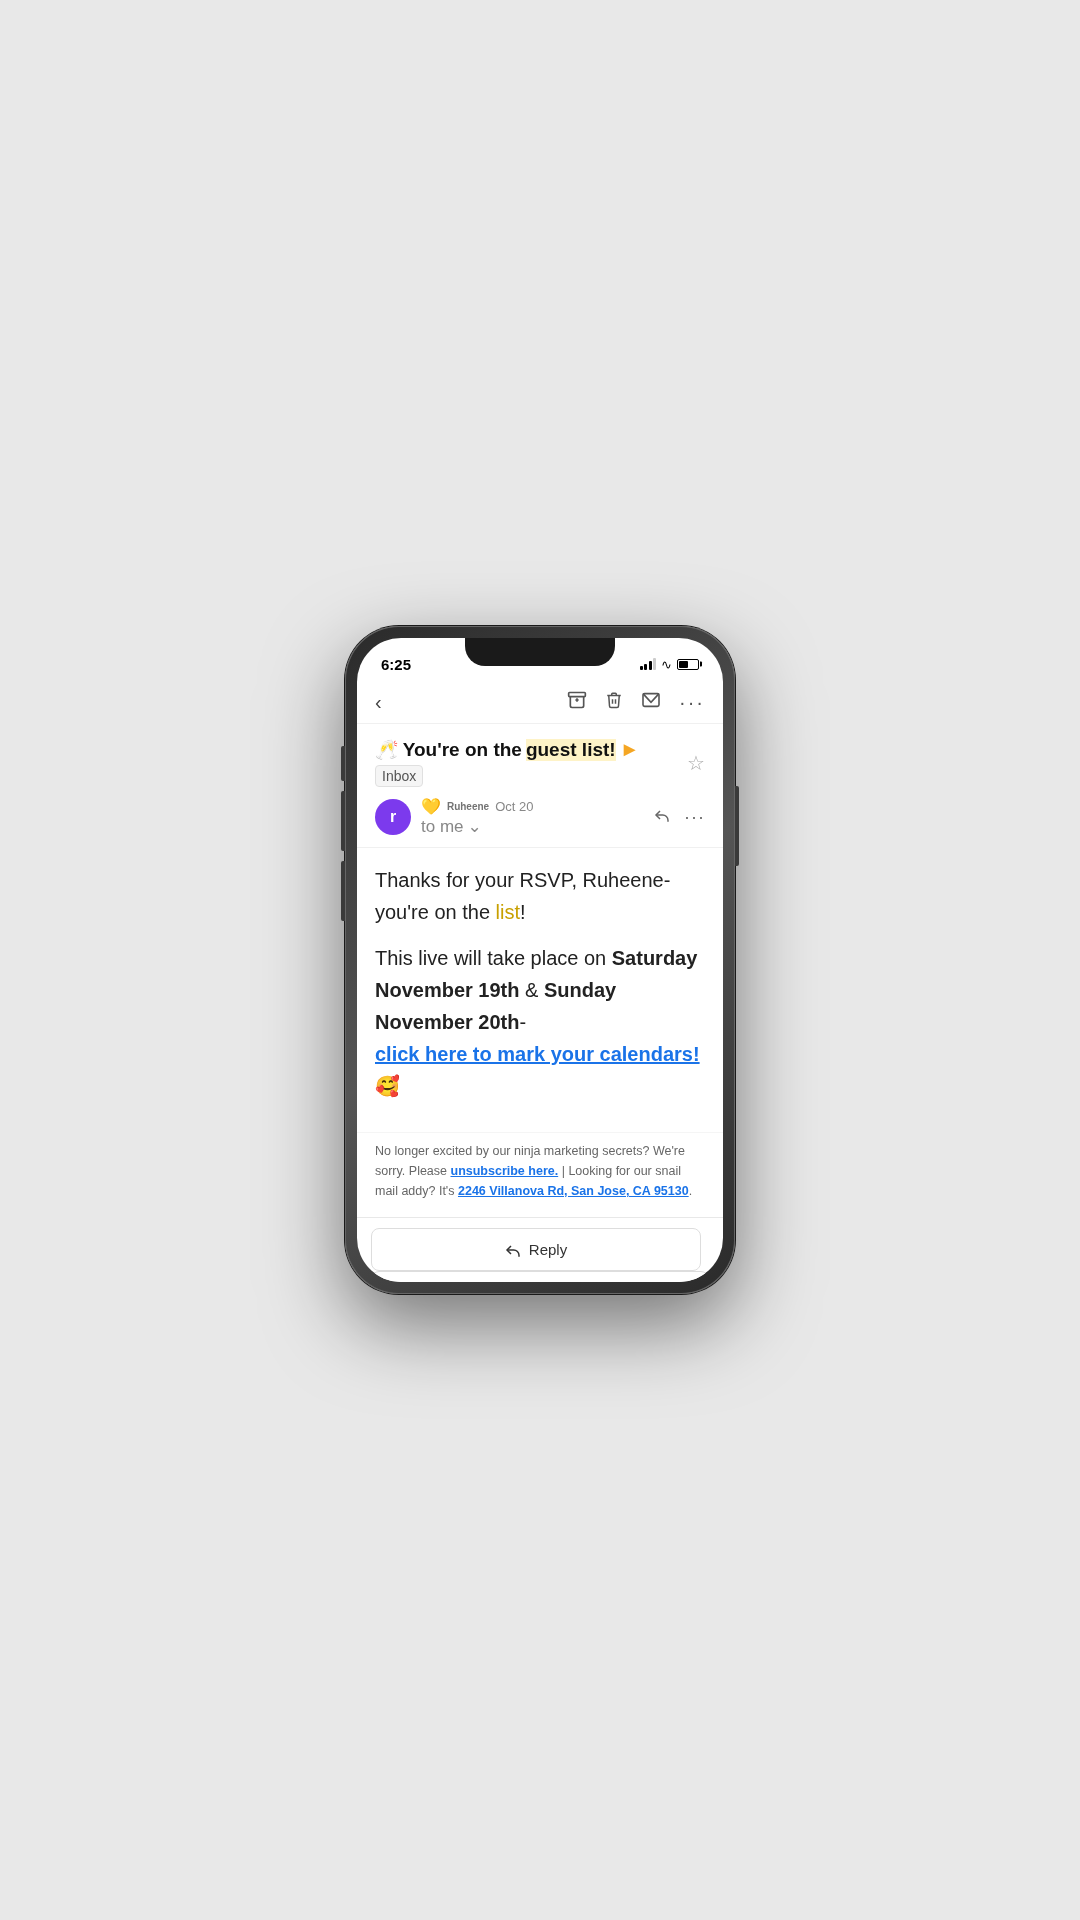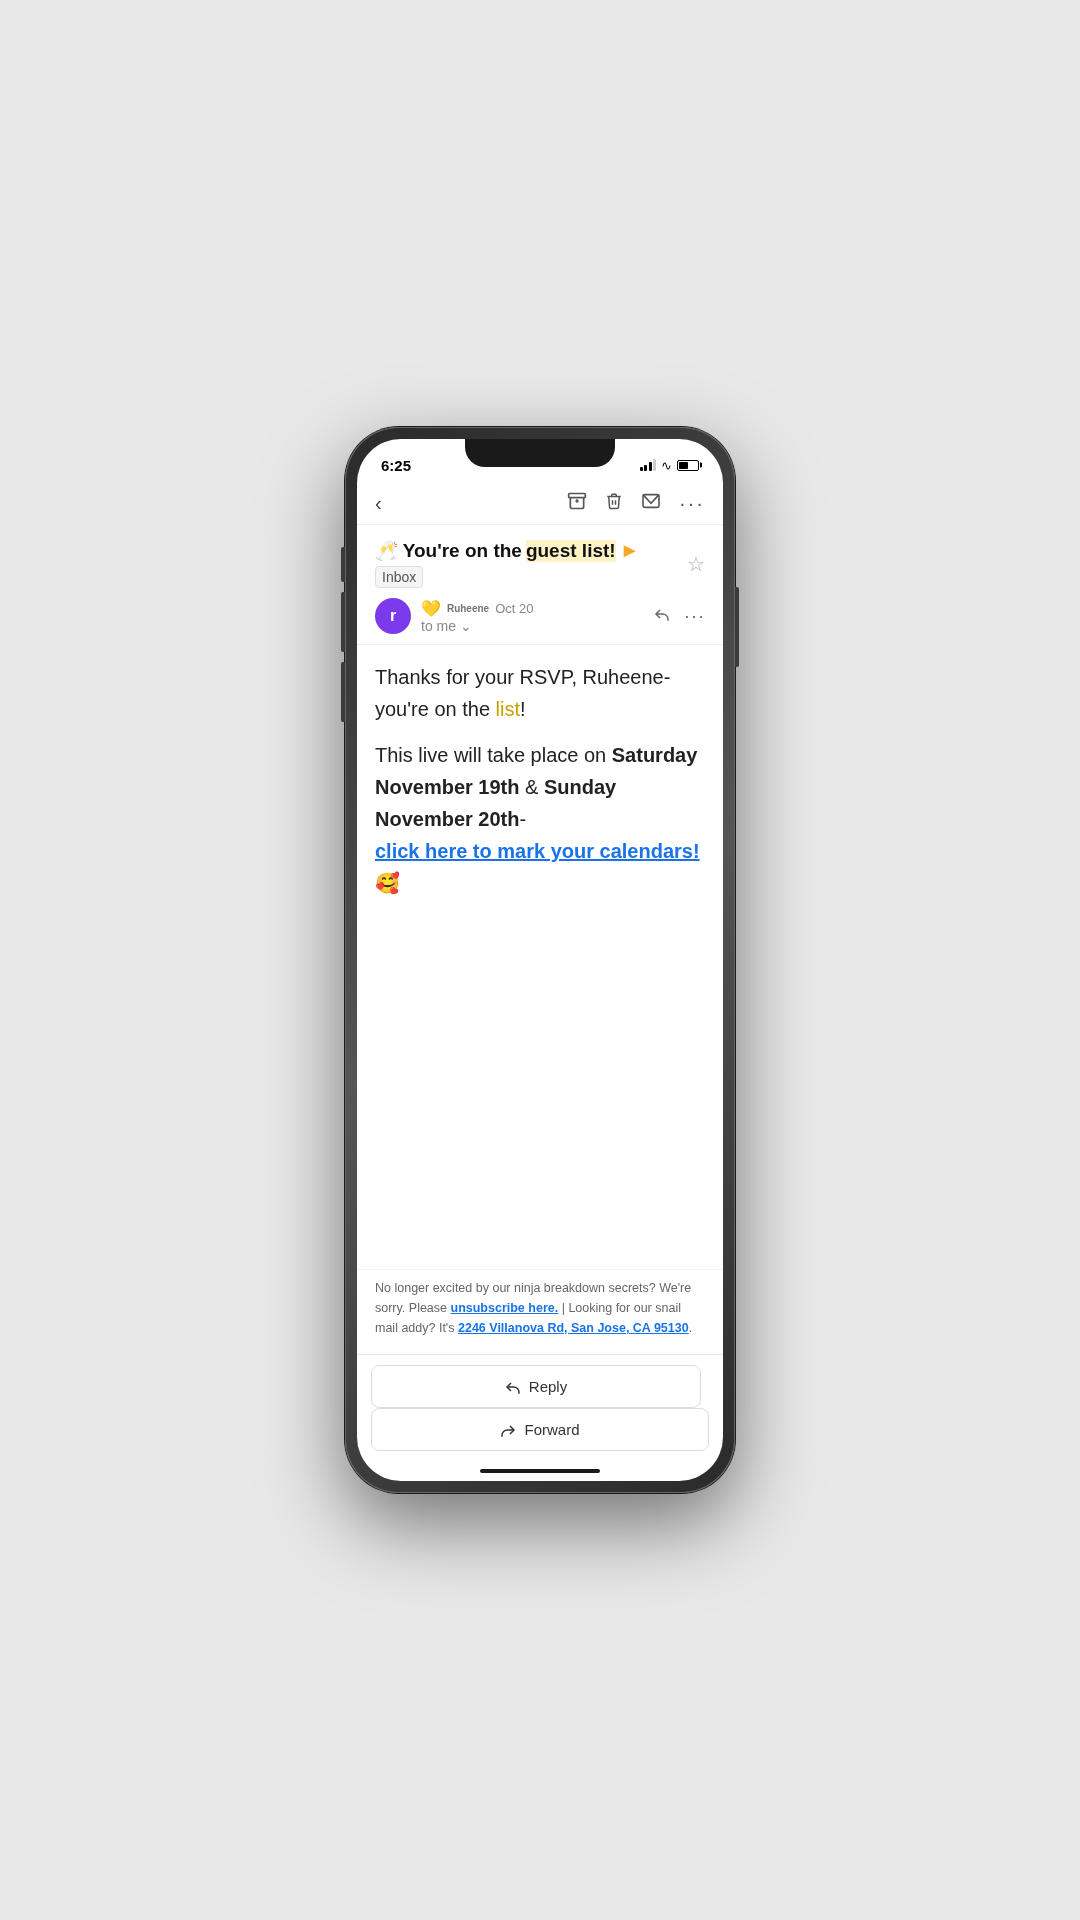--- a/index.html
+++ b/index.html
@@ -9,21 +9,21 @@
       background: #e8e8e8;
       display: flex;
       justify-content: center;
       align-items: center;
       min-height: 100vh;
       font-family: -apple-system, BlinkMacSystemFont, 'Helvetica Neue', Arial, sans-serif;
     }
 
     .phone-outer {
       width: 390px;
-      height: 1066px;
+      height: 668px;
       background: linear-gradient(145deg, #2a2a2a, #555, #2a2a2a);
       border-radius: 54px;
       padding: 12px;
       box-shadow:
         0 0 0 1px #1a1a1a,
         0 30px 80px rgba(0,0,0,0.5),
         inset 0 0 0 1px #666;
       position: relative;
     }
 
@@ -251,21 +251,21 @@
       font-weight: 600;
       color: #737373;
     }
 
     .sender-date {
       font-size: 13px;
       color: #888;
     }
 
     .to-me {
-      font-size: 14px;
+      font-size: 17px;
       color: #888;
       display: flex;
       align-items: center;
       gap: 4px;
     }
 
     .sender-actions {
       display: flex;
       align-items: center;
       gap: 14px;
@@ -518,21 +518,21 @@
 
         <p>
           <span>This live will take place on </span><span class="bold-text">Saturday November 19th</span><span> &amp; </span><span class="bold-text">Sunday November 20th</span><span>-</span><br>
           <a class="blue-link" href="#"><span>click here to mark your calendars!</span></a> <span>🥰</span>
         </p>
 
 
       </div>
 
       <div class="email-footer">
-        <span>No longer excited by our ninja breakdown secrets? We're sorry. Please </span><a class="blue-link" href="#"><span>unsubscribe here.</span></a><span>  |  Looking for our snail mail addy?  It's </span><a class="blue-link" href="#"><span>2246 Villanova Rd, San Jose, CA 95130</span></a><span>.</span>
+        <span>No longer excited by our ninja marketing secrets? We're sorry. Please </span><a class="blue-link" href="#"><span>unsubscribe here.</span></a><span>  |  Looking for our snail mail addy?  It's </span><a class="blue-link" href="#"><span>2246 Villanova Rd, San Jose, CA 95130</span></a><span>.</span>
       </div>
 
       <div class="action-buttons">
         <button class="action-btn">
           <svg width="16" height="14" viewBox="0 0 24 20" fill="none" stroke="#333" stroke-width="2.2">
             <polyline points="9,4 3,10 9,16"></polyline>
             <path d="M3 10h10a8 8 0 018 8v2"></path>
           </svg>
           <span>Reply</span>
         </button>

